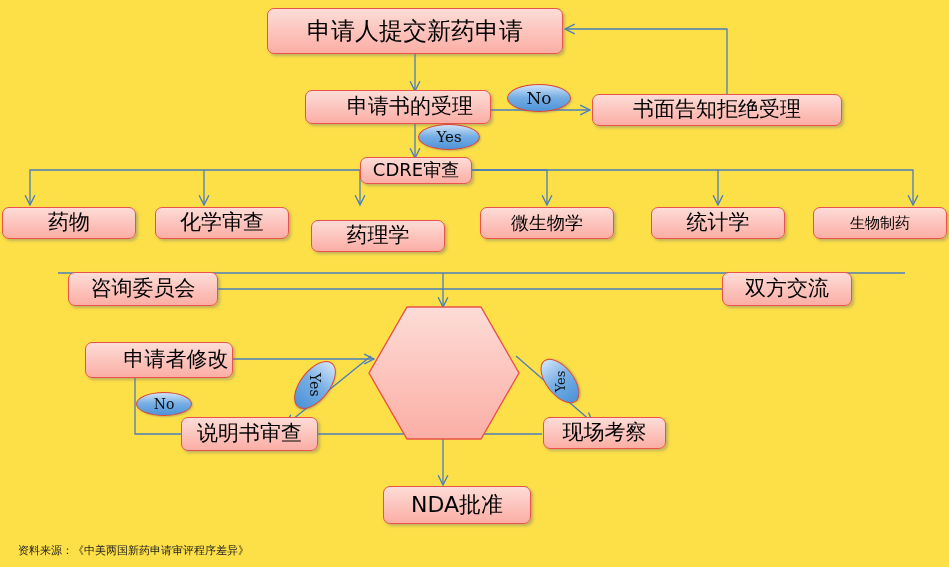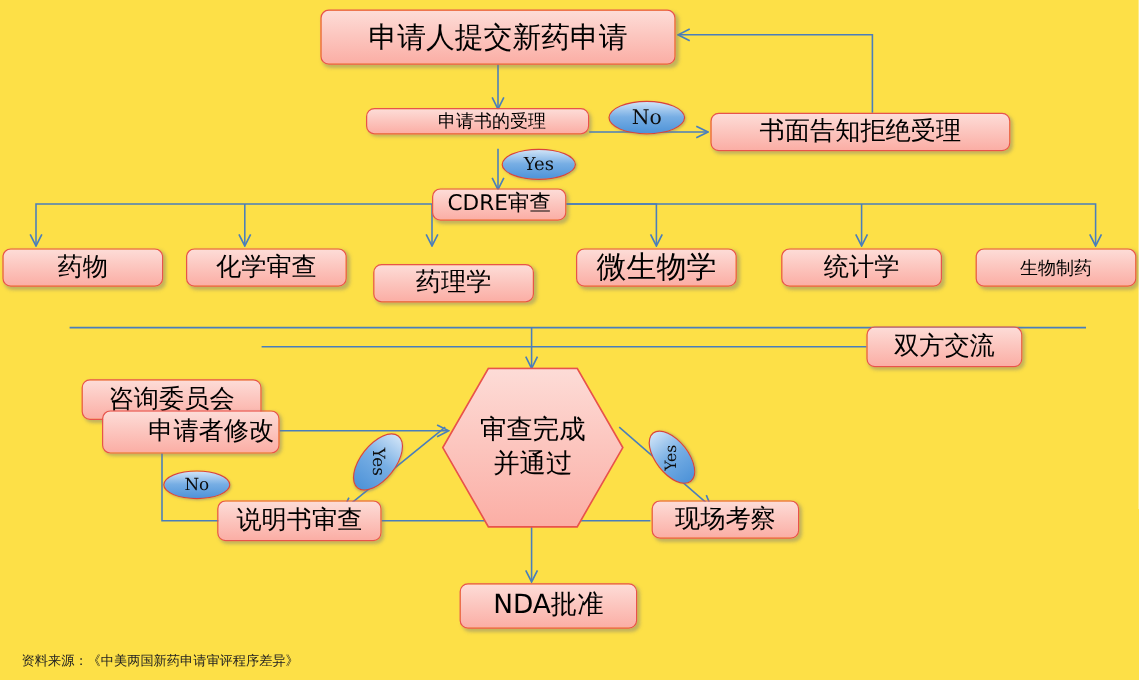--- a/index.html
+++ b/index.html
@@ -117,21 +117,21 @@
 
       <path d="M 318 434 L 542 434"></path>
       <path d="M 443 434 L 443 484" marker-end="url(#arrow)"></path>
     </g>
   </svg>
 
   <div class="node" style="left:267px; top:8px; width:296px; height:46px; font-size:24px;">
     <span>申请人提交新药申请</span>
   </div>
 
-  <div class="node" style="left:305px; top:90px; width:186px; height:22px; font-size:15px;padding-left:24px;">
+  <div class="node" style="left:305px; top:90px; width:186px; height:34px; font-size:21px;padding-left:24px;">
     <span>申请书的受理</span>
   </div>
 
   <div class="node" style="left:592px; top:94px; width:250px; height:32px; font-size:21px;">
     <span>书面告知拒绝受理</span>
   </div>
 
   <div class="node" style="left:360px; top:157px; width:112px; height:27px; font-size:18px;">
     <span>CDRE审查</span>
   </div>
@@ -141,33 +141,33 @@
   </div>
 
   <div class="node" style="left:155px; top:207px; width:134px; height:32px; font-size:21px;">
     <span>化学审查</span>
   </div>
 
   <div class="node" style="left:311px; top:207px; width:134px; height:32px; font-size:21px;margin-top:13px;">
     <span>药理学</span>
   </div>
 
-  <div class="node" style="left:480px; top:207px; width:134px; height:32px; font-size:25px;">
+  <div class="node" style="left:480px; top:207px; width:134px; height:32px; font-size:18px;">
     <span>微生物学</span>
   </div>
 
   <div class="node" style="left:651px; top:207px; width:134px; height:32px; font-size:21px;">
     <span>统计学</span>
   </div>
 
   <div class="node" style="left:813px; top:207px; width:134px; height:32px; font-size:15px;">
     <span>生物制药</span>
   </div>
 
-  <div class="node" style="left:68px; top:272px; width:150px; height:34px; font-size:21px;margin-top:44px;">
+  <div class="node" style="left:68px; top:272px; width:150px; height:34px; font-size:21px;">
     <span>咨询委员会</span>
   </div>
 
   <div class="node" style="left:722px; top:272px; width:130px; height:34px; font-size:21px;">
     <span>双方交流</span>
   </div>
 
   <div class="node" style="left:85px; top:342px; width:148px; height:36px; font-size:21px;padding-left:34px;">
     <span>申请者修改</span>
   </div>
@@ -175,23 +175,20 @@
   <svg class="hex-border" style="left:368px; top:306px;" width="152" height="134" viewBox="0 0 152 134" xmlns="http://www.w3.org/2000/svg">
     <defs>
       <linearGradient id="hexgrad" x1="0" y1="0" x2="0" y2="1">
         <stop offset="0%" stop-color="#FDDCD7"></stop>
         <stop offset="45%" stop-color="#FCC7C0"></stop>
         <stop offset="100%" stop-color="#FBAEA5"></stop>
       </linearGradient>
     </defs>
     <polygon points="39,1 113,1 151,67 113,133 39,133 1,67" fill="url(#hexgrad)" stroke="#E8534B" stroke-width="1.4"></polygon>
   </svg>
-  <div class="hex wrap" style="left:368px; top:306px; width:152px; height:134px; font-size:22px; background:none; clip-path:none;">
-    <span style="display:block; width:96px;">审查完成并通过</span>
-  </div>
 
   <div class="node" style="left:181px; top:417px; width:137px; height:34px; font-size:21px;">
     <span>说明书审查</span>
   </div>
 
   <div class="node" style="left:543px; top:417px; width:123px; height:32px; font-size:21px;justify-content:center;">
     <span>现场考察</span>
   </div>
 
   <div class="node" style="left:383px; top:486px; width:148px; height:38px; font-size:22px;">

